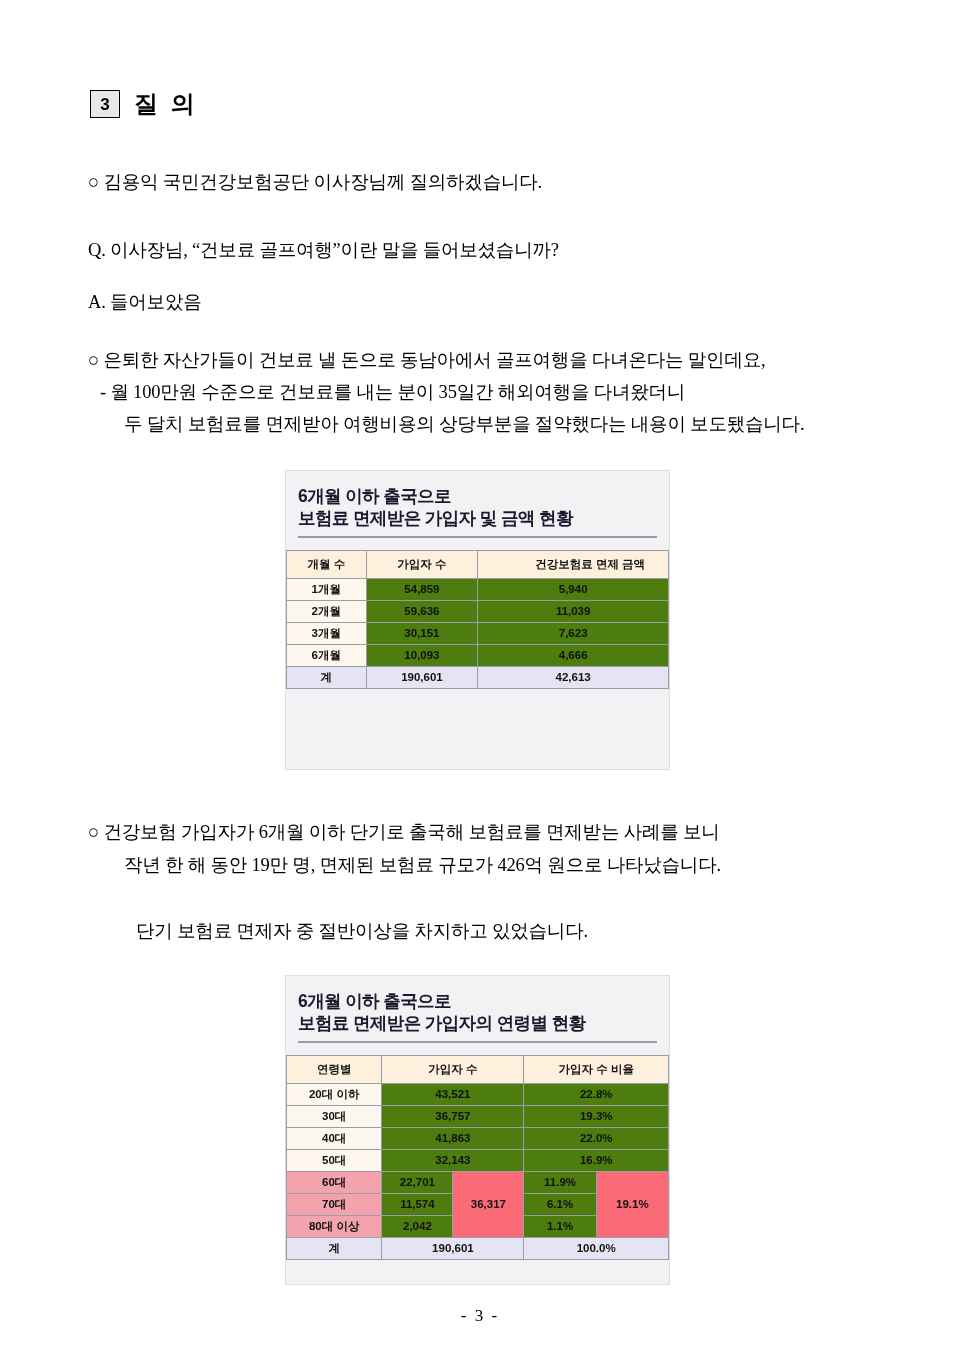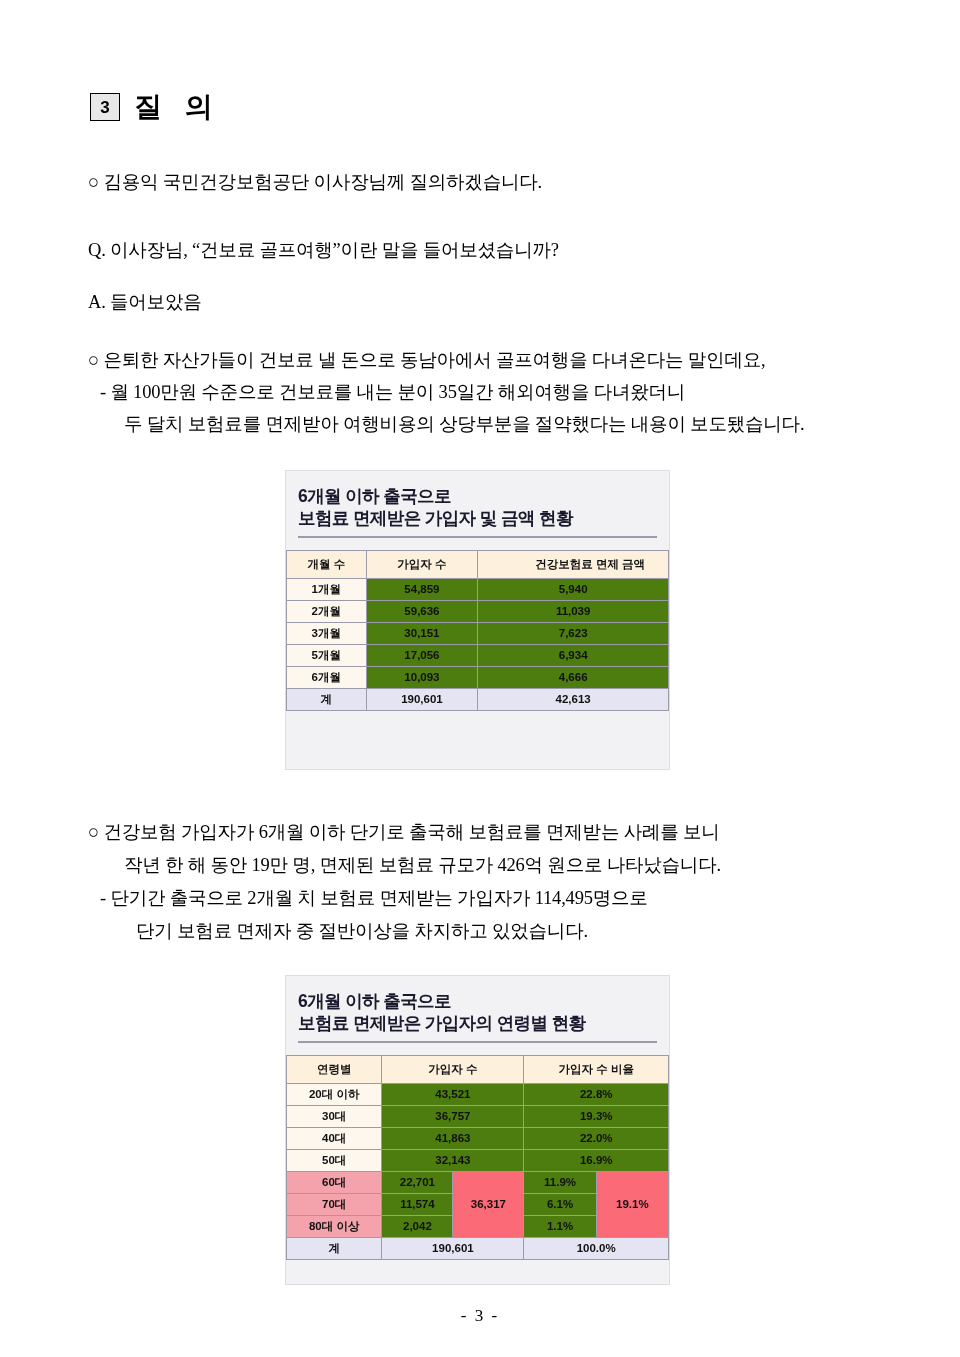--- a/index.html
+++ b/index.html
@@ -39,22 +39,22 @@
     background: #e8e8e8;
     font-family: "Liberation Sans", sans-serif;
     font-size: 17px;
     font-weight: bold;
     display: flex;
     align-items: center;
     justify-content: center;
     line-height: 1;
   }
   .section-title {
-    font-family: Liberation Mono, monospace;
-    font-size: 28px;
+    font-family: Liberation Sans, sans-serif;
+    font-size: 24px;
     font-weight: bold;
     letter-spacing: 3px;
   }
 
   
   .para {
     position: absolute;
     font-size: 18.5px;
     line-height: 1.55;
     letter-spacing: -0.2px;
@@ -166,42 +166,36 @@
             <td class="col-label">2개월</td>
             <td>59,636</td>
             <td>11,039</td>
           </tr>
           <tr>
             <td class="col-label">3개월</td>
             <td>30,151</td>
             <td>7,623</td>
           </tr>
           <tr>
-            <td class="col-label">5개월</td>
-            <td>17,056</td>
-            <td>6,934</td>
-          </tr>
-          <tr>
             <td class="col-label">6개월</td>
             <td>10,093</td>
             <td>4,666</td>
           </tr>
           <tr class="sum-row">
             <td>계</td>
             <td>190,601</td>
             <td>42,613</td>
           </tr>
         </tbody>
       </table>
     </div>
   </div>
 
   <div class="para p-bullet" style="top:818px;">○ 건강보험 가입자가 6개월 이하 단기로 출국해 보험료를 면제받는 사례를 보니</div>
   <div class="para p-ind" style="top:851px;">작년 한 해 동안 19만 명, 면제된 보험료 규모가 426억 원으로 나타났습니다.</div>
-  <div class="para p-dash" style="top:884px;">- 단기간 출국으로 2개월 치 보험료 면제받는 가입자가 114,495명으로</div>
   <div class="para p-ind2" style="top:917px;">단기 보험료 면제자 중 절반이상을 차지하고 있었습니다.</div>
 
   <div class="figure" style="left:285px; top:975px; width:385px; height:310px;">
     <div class="fig-inner">
       <div class="fig-title">6개월 이하 출국으로
 보험료 면제받은 가입자의 연령별 현황</div>
       <table class="fig-table">
         <thead>
           <tr>
             <th style="width:88px;">연령별</th>

